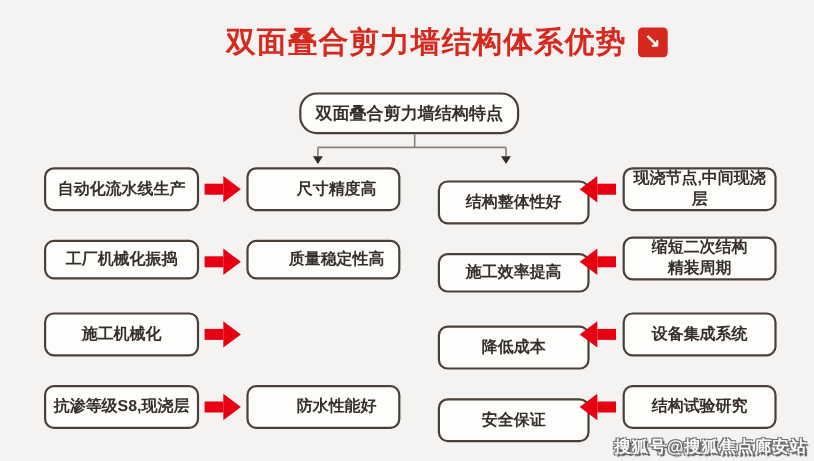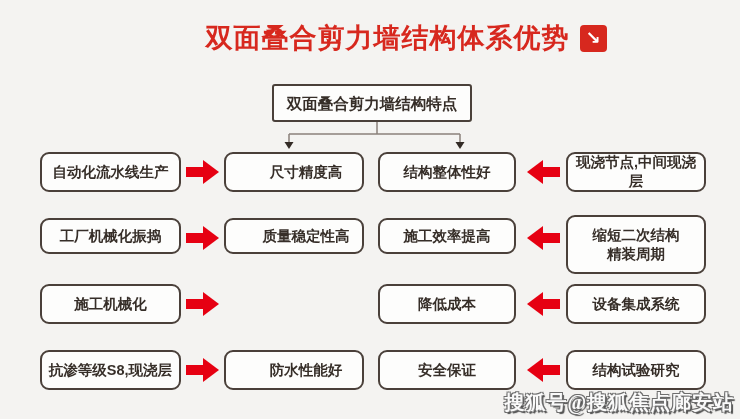--- a/index.html
+++ b/index.html
@@ -15,51 +15,51 @@
   .title-icon { width:27px; height:27px; background:#d7281e; border-radius:4px;
     color:#ffffff; display:flex; align-items:center; justify-content:center;
     font-size:18px; font-weight:bold; }
   
   .box { position:absolute; box-sizing:border-box;
     border:2px solid #4a403a; border-radius:9px; background:#fdfdfc;
     color:#362e28; display:flex; align-items:center; justify-content:center;
     text-align:center; font-size:14.5px; font-weight:600; line-height:19px;
     white-space:pre-line; padding:2px 4px; }
   .root { left:272px; top:84px; width:200px; height:38px;
-    border-radius:3px; font-size:15.5px; }
+    border-radius:16px; font-size:15.5px; }
   .c1 { left:40px;  width:141px; }
   .c2 { left:224px; width:140px;padding-left:28px; }
-  .c3 { left:378px; width:138px; }
+  .c3 { left:398px; width:138px;margin-top:12px; }
   .c4 { left:566px; width:140px; }
   .r1 { top:152px; height:40px; }
   .r2 { top:218px; height:36px; }
   .r3 { top:284px; height:40px; }
   .r4 { top:350px; height:40px; }
-  .tall { top:215px; height:59px; }
+  .tall { top:215px; height:40px; }
   
   .arrow { position:absolute; width:33px; height:24px; }
   .a1 { left:186px; } .a2 { left:527px; }
   .ar1 { top:160px; } .ar2 { top:226px; } .ar3 { top:292px; } .ar4 { top:358px; }
   .arrow.right::before { content:""; position:absolute; left:0; top:7px;
     width:17px; height:10px; background:#e60012; }
   .arrow.right::after { content:""; position:absolute; left:17px; top:0;
     width:0; height:0; border-left:16px solid #e60012;
     border-top:12px solid transparent; border-bottom:12px solid transparent; }
   .arrow.left::before { content:""; position:absolute; right:0; top:7px;
     width:17px; height:10px; background:#e60012; }
   .arrow.left::after { content:""; position:absolute; right:17px; top:0;
     width:0; height:0; border-right:16px solid #e60012;
     border-top:12px solid transparent; border-bottom:12px solid transparent; }
   
   .connector { position:absolute; left:0; top:0; pointer-events:none; }
   
   .watermark { position:absolute; right:6px; bottom:3px;
-    font-size:20px; font-weight:bold; color:#fafafa; letter-spacing:1px;
+    font-size:15px; font-weight:bold; color:#fafafa; letter-spacing:1px;
     text-shadow:-1px -1px 0 #6e6e6e, 1px -1px 0 #6e6e6e,
-                -1px 1px 0 #6e6e6e, 2px 2px 1px #4c4c4c;font-family:Liberation Serif, serif; }
+                -1px 1px 0 #6e6e6e, 2px 2px 1px #4c4c4c; }
 </style>
 </head>
 <body>
 
 <div class="stage">
 
   <div class="title-row">
     <span class="title-text">双面叠合剪力墙结构体系优势</span>
     <span class="title-icon">
         <span>↘</span>

